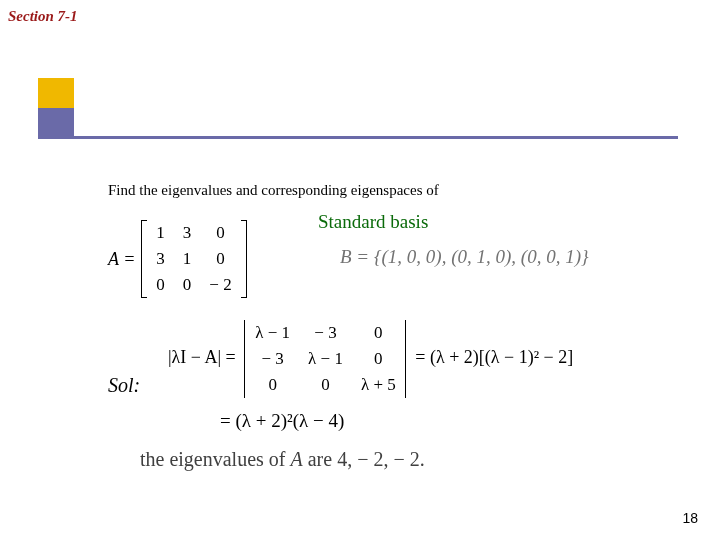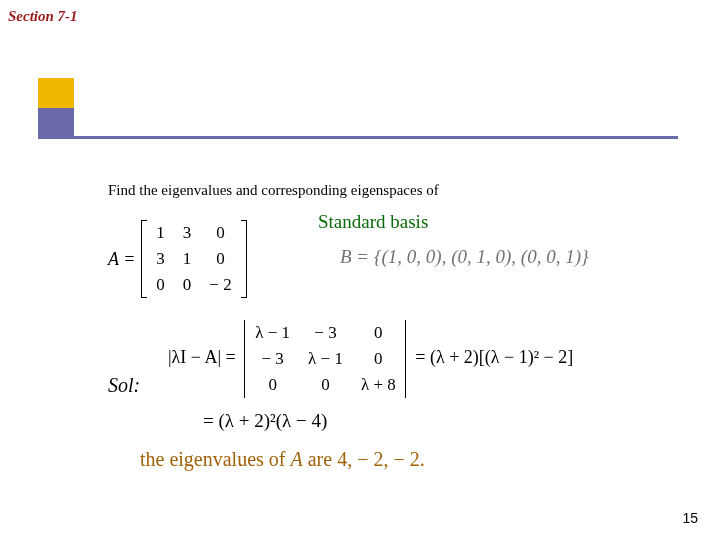--- a/index.html
+++ b/index.html
@@ -112,31 +112,31 @@
     position: absolute;
     top: 320px;
     left: 168px;
     font-family: 'Times New Roman', serif;
     font-size: 18px;
     color: #000;
   }
   .factored {
     position: absolute;
     top: 410px;
-    left: 203px;
+    left: 220px;
     font-family: 'Times New Roman', serif;
     font-size: 19px;
     color: #000;
   }
   .eigenvalue-result {
     position: absolute;
     top: 448px;
     left: 140px;
     font-size: 20px;
-    color: #a16207;
+    color: #404040;
     font-family: 'Times New Roman', serif;
   }
   .page-number {
     position: absolute;
     bottom: 14px;
     right: 22px;
     font-size: 14px;
     font-family: Arial, sans-serif;
     color: #000;
   }
@@ -221,28 +221,28 @@
         <td>0</td>
       </tr>
       <tr>
         <td>− 3</td>
         <td>λ − 1</td>
         <td>0</td>
       </tr>
       <tr>
         <td>0</td>
         <td>0</td>
-        <td>λ + 8</td>
+        <td>λ + 5</td>
       </tr>
     </tbody>
       </table>
     <span class="vbar-l"></span>
   </span>
   <span>= (λ + 2)[(λ − 1)² − 2]</span>
 </div>
 
 <div class="factored">= (λ + 2)²(λ − 4)</div>
 
 <div class="eigenvalue-result">
   <span>the eigenvalues of </span><span style="font-style:italic;">A</span><span> are 4, − 2, − 2.</span>
 </div>
 
-<div class="page-number">15</div>
+<div class="page-number">18</div>
 
 </body></html>

